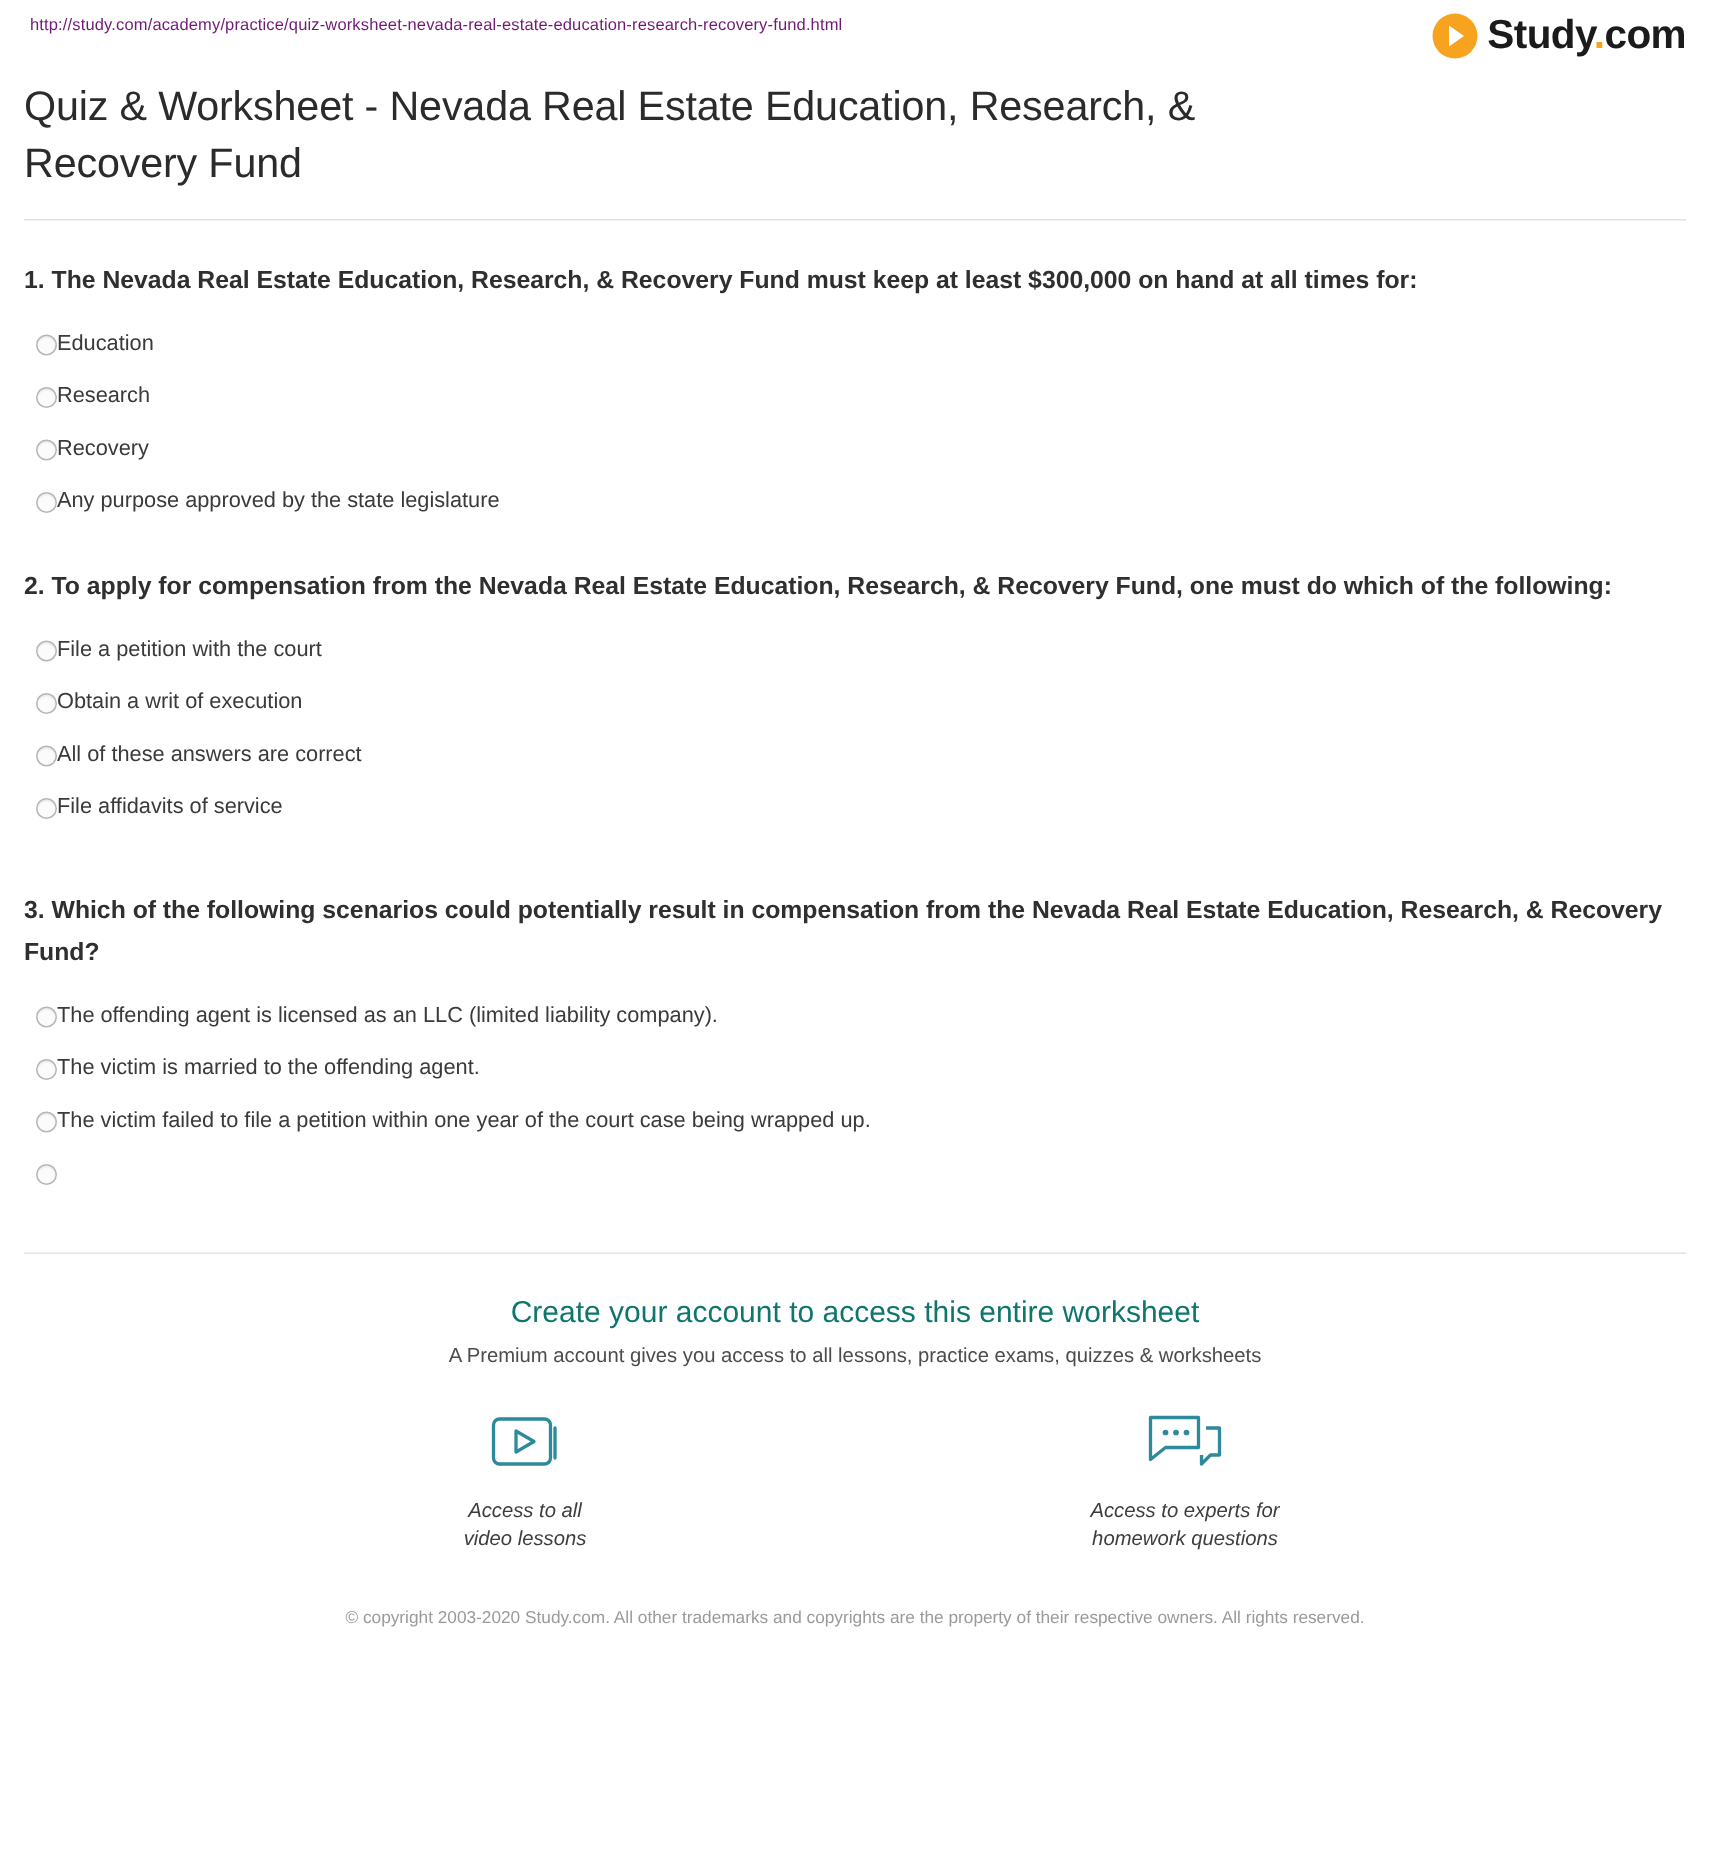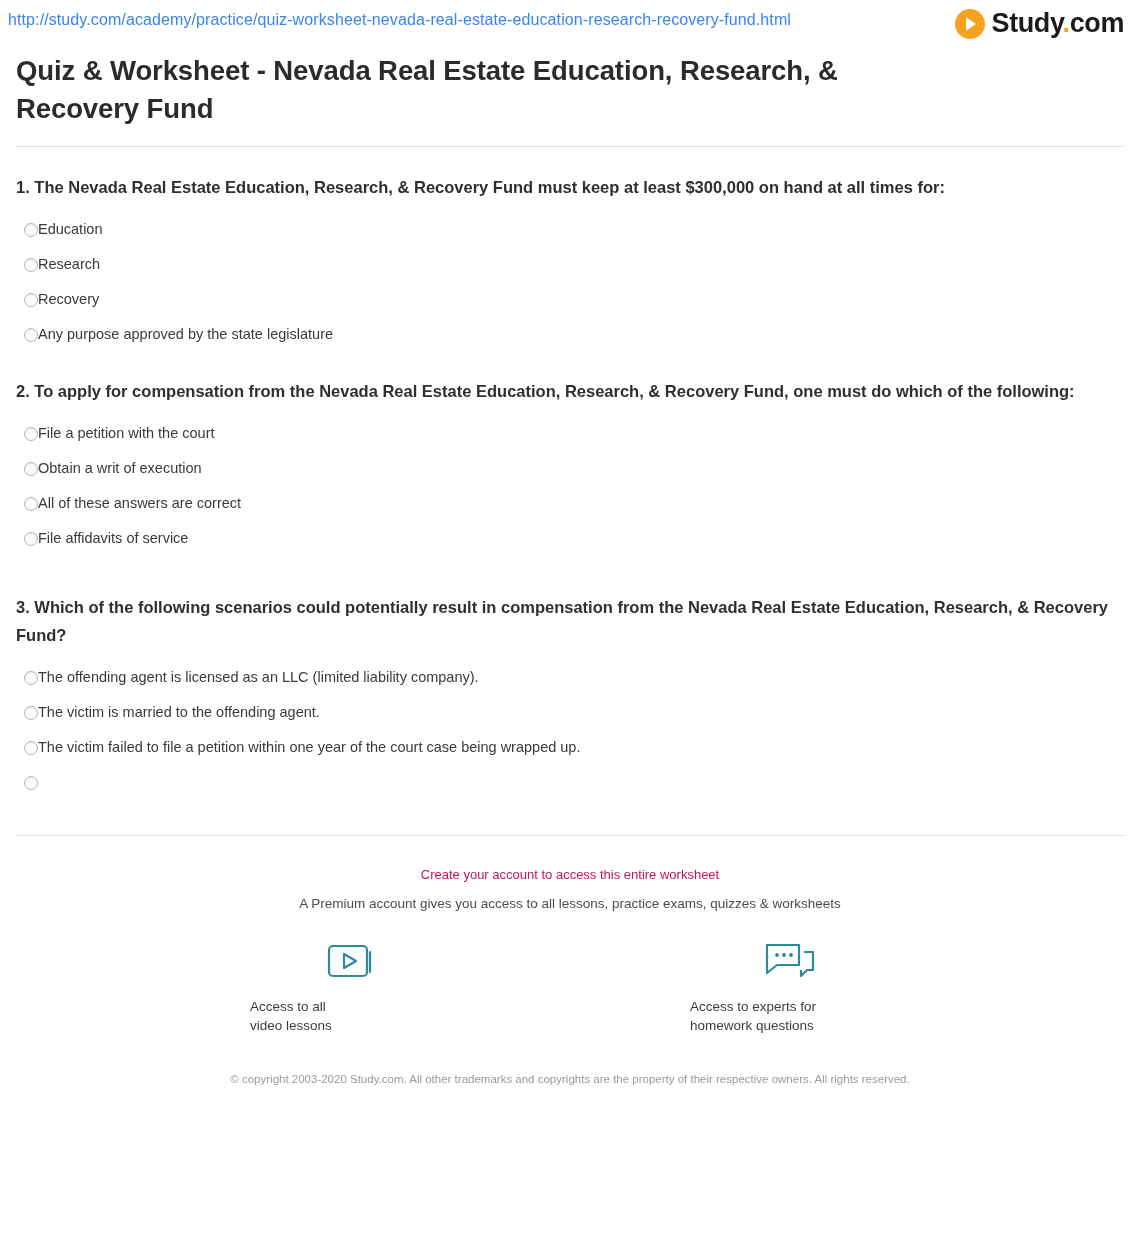--- a/index.html
+++ b/index.html
@@ -21,24 +21,24 @@
   }
   
   .topbar {
     position: relative;
     height: 48px;
     padding: 0 16px;
     box-sizing: border-box;
   }
   .url {
     position: absolute;
-    left: 8px;
+    left: 20px;
     top: 11px;
-    font-size: 16px;
-    color: #3b82f6;
+    font-size: 11px;
+    color: #701a75;
     letter-spacing: 0.1px;
     white-space: nowrap;
   }
   .logo {
     position: absolute;
     right: 16px;
     top: 8px;
     display: flex;
     align-items: center;
     gap: 7px;
@@ -70,21 +70,21 @@
     color: #f8a31f;
   }
   
   .title-wrap {
     padding: 4px 16px 0 16px;
   }
   h1 {
     margin: 0;
     font-size: 27.5px;
     line-height: 38px;
-    font-weight: bold;
+    font-weight: normal;
     color: #2b2b2b;
     letter-spacing: -0.1px;
     max-width: 860px;
   }
   .rule {
     border: 0;
     border-top: 1px solid #e2e2e2;
     margin: 18px 16px 0 16px;
   }
   
@@ -127,38 +127,39 @@
   .cta-rule {
     border: 0;
     border-top: 1px solid #e2e2e2;
     margin: 38px 16px 0 16px;
   }
   .cta {
     text-align: center;
     padding-top: 26px;
   }
   .cta-head {
-    font-size: 13px;
-    color: #be185d;
+    font-size: 20px;
+    color: #0f766e;
     line-height: 26px;
   }
   .cta-sub {
     font-size: 13.5px;
     color: #4c4c4c;
     margin-top: 8px;
   }
   .perks {
     margin: 26px auto 0 auto;
     width: 640px;
     display: flex;
     justify-content: space-between;
   }
   .perk {
     width: 200px;
-    text-align: left;
+    text-align: center;
+    font-style: italic;
   }
   .perk-icon {
     height: 50px;
     display: flex;
     align-items: center;
     justify-content: center;
   }
   .perk-text {
     margin-top: 10px;
     font-size: 13.5px;

